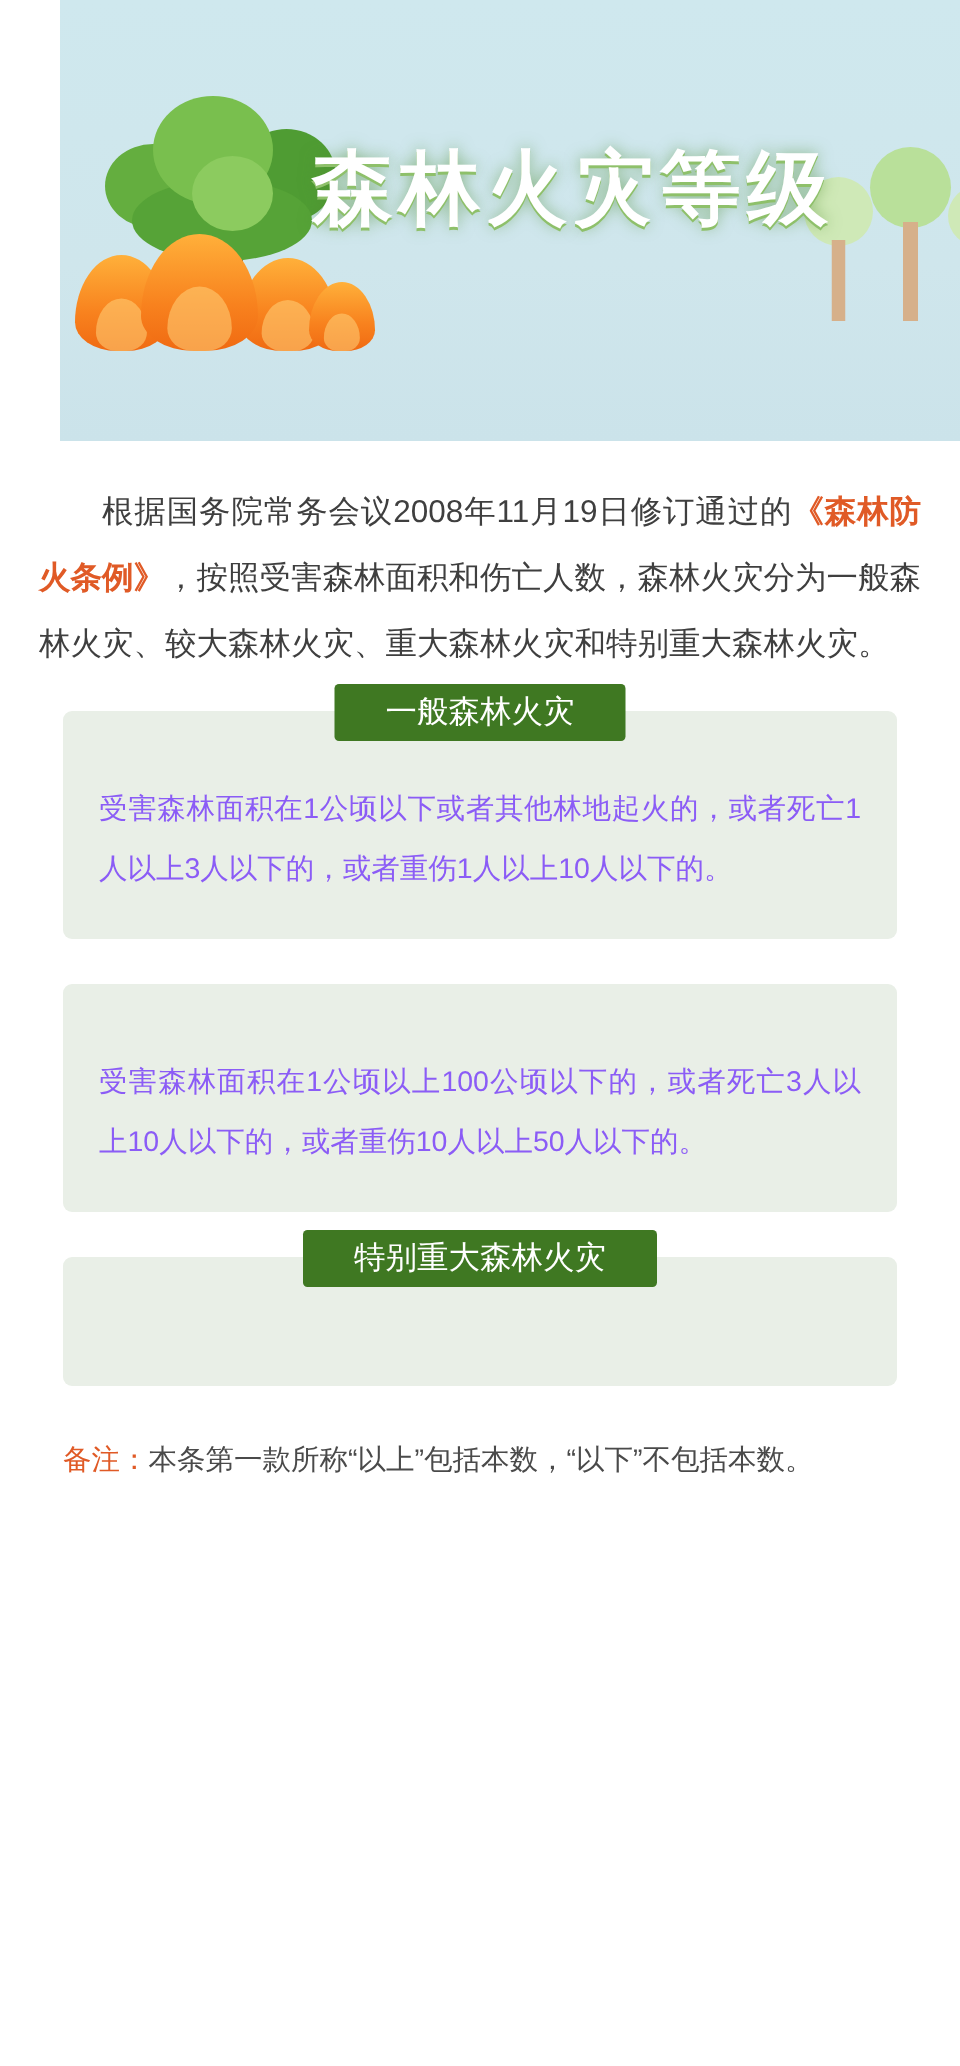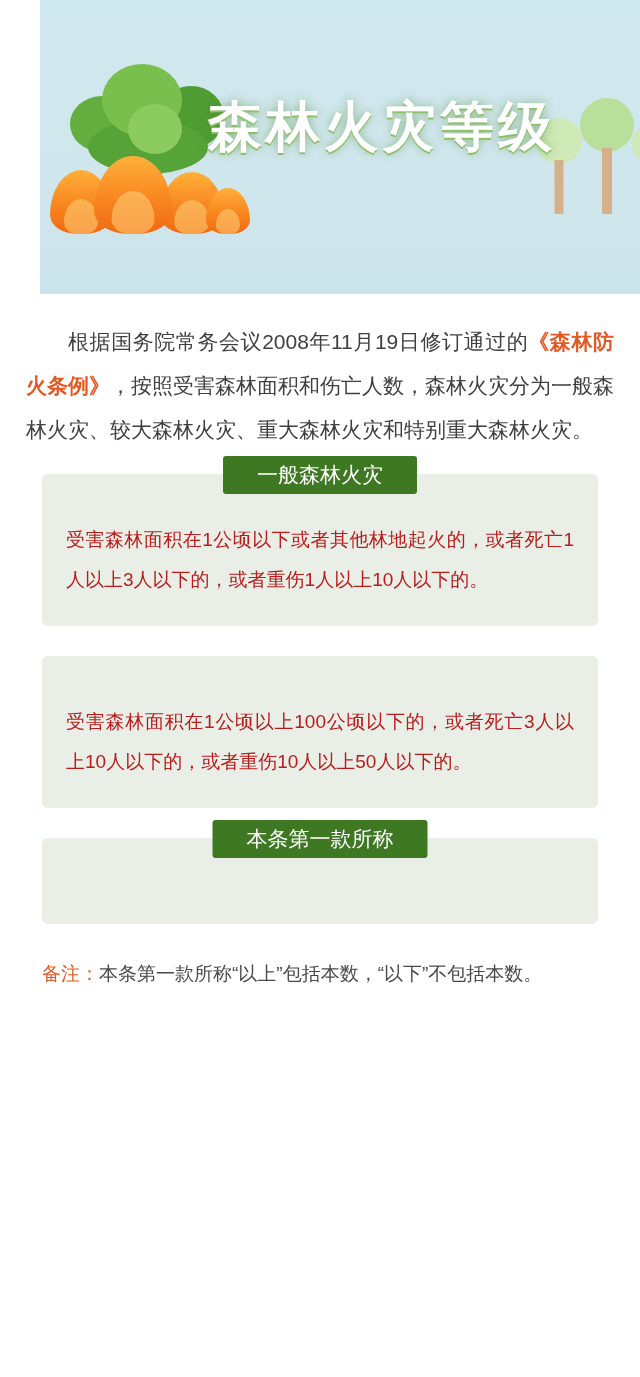--- a/index.html
+++ b/index.html
@@ -145,21 +145,21 @@
     height: 38px;
     padding: 0 34px;
     border-radius: 3px;
     white-space: nowrap;
     font-weight: normal;
     text-align: center;
   }
   .card-text {
     font-size: 19px;
     line-height: 40px;
-    color: #b91c1c;
+    color: #8b5cf6;
     text-align: justify;
   }
 
   
   .note {
     margin: 4px 42px 0 42px;
     font-size: 19px;
     line-height: 40px;
     color: #4a4a4a;
     text-align: justify;
@@ -227,21 +227,21 @@
       <div class="card-title">一般森林火灾</div>
       <div class="card-text">受害森林面积在1公顷以下或者其他林地起火的，或者死亡1人以上3人以下的，或者重伤1人以上10人以下的。</div>
     </div>
 
     <div class="card">
       <div class="card-text">受害森林面积在1公顷以上100公顷以下的，或者死亡3人以上10人以下的，或者重伤10人以上50人以下的。</div>
     </div>
 
 
     <div class="card">
-      <div class="card-title">本条第一款所称</div>
+      <div class="card-title">特别重大森林火灾</div>
     </div>
 
   </div>
 
   <p class="note"><span class="note-label">备注：</span><span>本条第一款所称“以上”包括本数，“以下”不包括本数。</span></p>
 
   <div class="bottom-space"></div>
 </div>
 
 </body></html>

